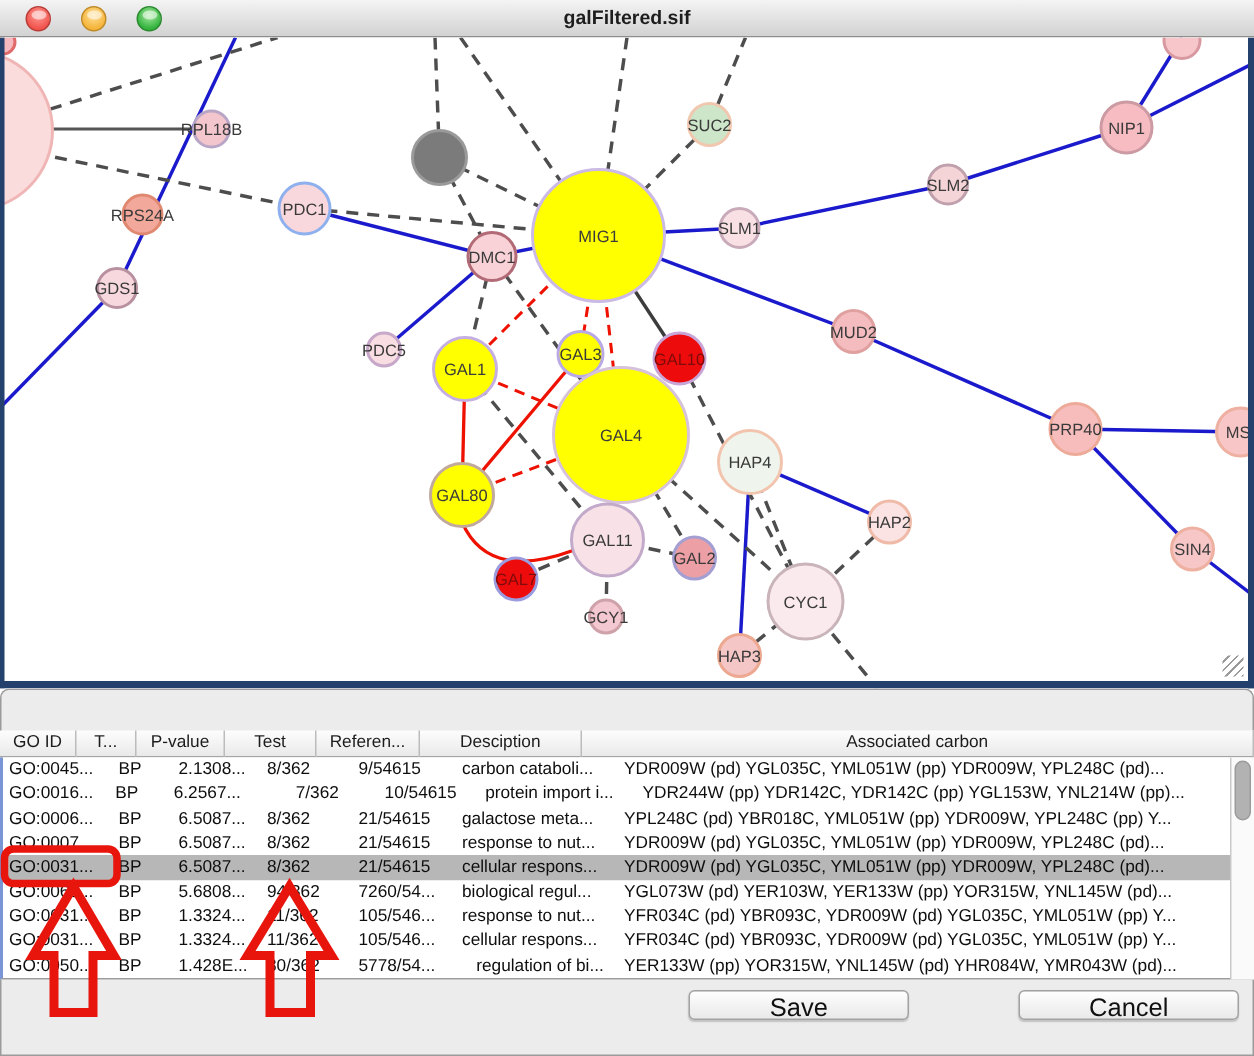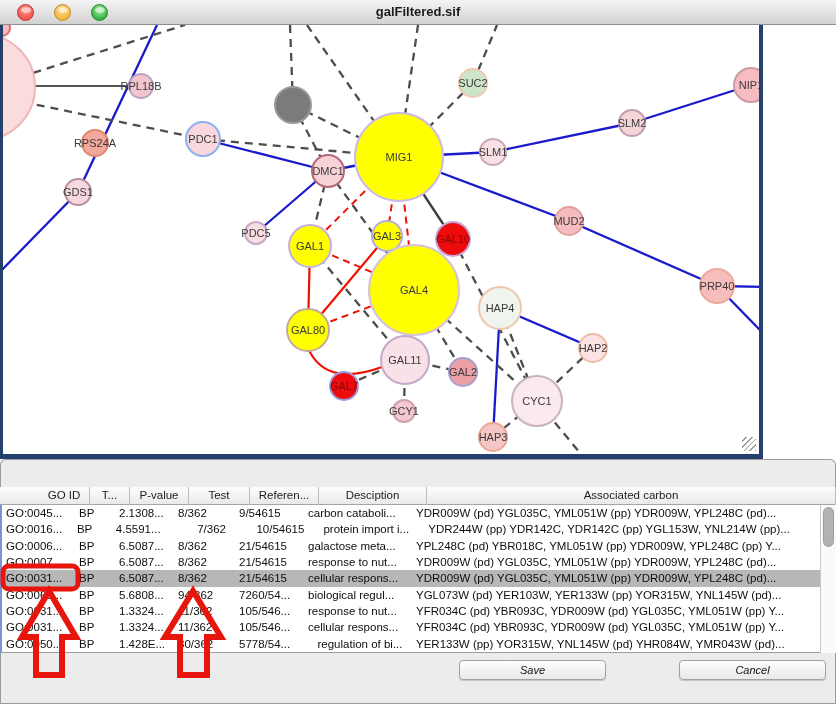--- a/index.html
+++ b/index.html
@@ -12,21 +12,21 @@
     background:linear-gradient(#f4f4f4,#d2d2d2);border-bottom:1px solid #8e8e8e;}
   .title{position:absolute;left:0;right:0;top:4px;text-align:center;font-size:13px;
     font-weight:600;color:#1d1d1d;}
   .tl{position:absolute;top:4px;width:17px;height:17px;border-radius:50%;display:inline-block;}
   .tl::after{content:"";position:absolute;left:3px;top:2px;width:10px;height:6px;border-radius:50%;
     background:rgba(255,255,255,.55);}
   .tl.red{left:17px;background:radial-gradient(circle at 50% 35%,#ff9a94,#f1554e 70%);border:1px solid #b93c36;}
   .tl.yellow{left:54px;background:radial-gradient(circle at 50% 35%,#ffe099,#f5b53b 70%);border:1px solid #c08a24;}
   .tl.green{left:91px;background:radial-gradient(circle at 50% 35%,#a8eaa0,#35b43f 70%);border:1px solid #2a8a2e;}
 
-  .canvas{position:absolute;left:0;top:25px;width:763px;height:434px;background:#fff;overflow:hidden;}
+  .canvas{position:absolute;left:0;top:25px;width:836px;height:434px;background:#fff;overflow:hidden;}
   .bL{position:absolute;left:0;top:0;width:3px;height:434px;background:#24406d;}
   .bR{position:absolute;right:0;top:0;width:4px;height:434px;background:#24406d;}
   .bB{position:absolute;left:0;bottom:0;width:836px;height:5px;background:#24406d;}
   .grip{position:absolute;right:7px;bottom:8px;width:14px;height:14px;
     background:repeating-linear-gradient(315deg,#9a9a9a 0 1px,transparent 1px 4px);}
 
   
   .win-noa{position:absolute;left:0;top:459px;width:836px;height:245px;background:#ececec;
     border-radius:6px 6px 0 0;box-shadow:0 0 0 1px #9b9b9b inset;}
   .titlebar2{position:absolute;left:0;top:0;width:836px;height:28px;border-radius:6px 6px 0 0;
@@ -46,21 +46,21 @@
   .trow.sel{background:#b7b7b7;}
   .td{height:16.33px;font-size:11.5px;color:#0e0e0e;line-height:16px;padding-left:4px;
     overflow:hidden;white-space:nowrap;}
   .vscroll{position:absolute;left:820px;top:46px;width:16px;height:148px;background:#fafafa;
     border-left:1px solid #c9c9c9;}
   .thumb{position:absolute;left:2px;top:2px;width:11px;height:40px;border-radius:6px;
     background:#b2b2b2;border:1px solid #9b9b9b;}
 
   .btn{position:absolute;top:201px;width:147px;height:20px;border-radius:4px;
     border:1px solid #a2a2a2;background:linear-gradient(#ffffff,#f2f2f2 55%,#e9e9e9);
-    font-size:11px;color:#111;box-shadow:0 1px 1px rgba(0,0,0,.18);cursor:default;font-style:italic;}
+    font-size:17px;color:#111;box-shadow:0 1px 1px rgba(0,0,0,.18);cursor:default;}
   .btn.save{left:459px;}
   .btn.cancel{left:679px;}
 
   .annot{position:absolute;left:0;top:0;width:836px;height:704px;pointer-events:none;}
 </style>
 </head>
 <body>
 
 <div class="stage">
 
@@ -187,42 +187,42 @@
         </svg>
       <div class="bL"></div>
       <div class="bR"></div>
       <div class="bB"></div>
       <div class="grip"></div>
     </div>
   </section>
 
   <section class="win-noa">
     <div class="thead" id="thead">
-        <div class="th" style="width: 51px; margin-left: 39px;">GO ID</div>
+        <div class="th" style="width: 51px;">GO ID</div>
         <div class="th" style="width: 40px;">T...</div>
         <div class="th" style="width: 59px;">P-value</div>
         <div class="th" style="width: 61px;">Test</div>
         <div class="th" style="width: 69px;">Referen...</div>
         <div class="th" style="width: 108px;">Desciption</div>
         <div class="th" style="width: 410px; flex: 1 1 0%;">Associated carbon</div>
       </div>
     <div class="tbody" id="tbody">
         <div class="trow">
           <div class="td" style="width: 73px;">GO:0045...</div>
           <div class="td" style="width: 40px;">BP</div>
           <div class="td" style="width: 59px;">2.1308...</div>
           <div class="td" style="width: 61px;">8/362</div>
           <div class="td" style="width: 69px;">9/54615</div>
           <div class="td" style="width: 108px;">carbon cataboli...</div>
           <div class="td" style="width: 410px;">YDR009W (pd) YGL035C, YML051W (pp) YDR009W, YPL248C (pd)...</div>
         </div>
         <div class="trow">
           <div class="td" style="width: 73px;">GO:0016...</div>
           <div class="td" style="width: 40px;">BP</div>
-          <div class="td" style="width: 59px;">4.5591...</div>
+          <div class="td" style="width: 59px;">6.2567...</div>
           <div class="td" style="width: 61px; margin-left: 24px;">7/362</div>
           <div class="td" style="width: 69px;">10/54615</div>
           <div class="td" style="width: 108px;">protein import i...</div>
           <div class="td" style="width: 410px;">YDR244W (pp) YDR142C, YDR142C (pp) YGL153W, YNL214W (pp)...</div>
         </div>
         <div class="trow">
           <div class="td" style="width: 73px;">GO:0006...</div>
           <div class="td" style="width: 40px;">BP</div>
           <div class="td" style="width: 59px;">6.5087...</div>
           <div class="td" style="width: 61px;">8/362</div>

